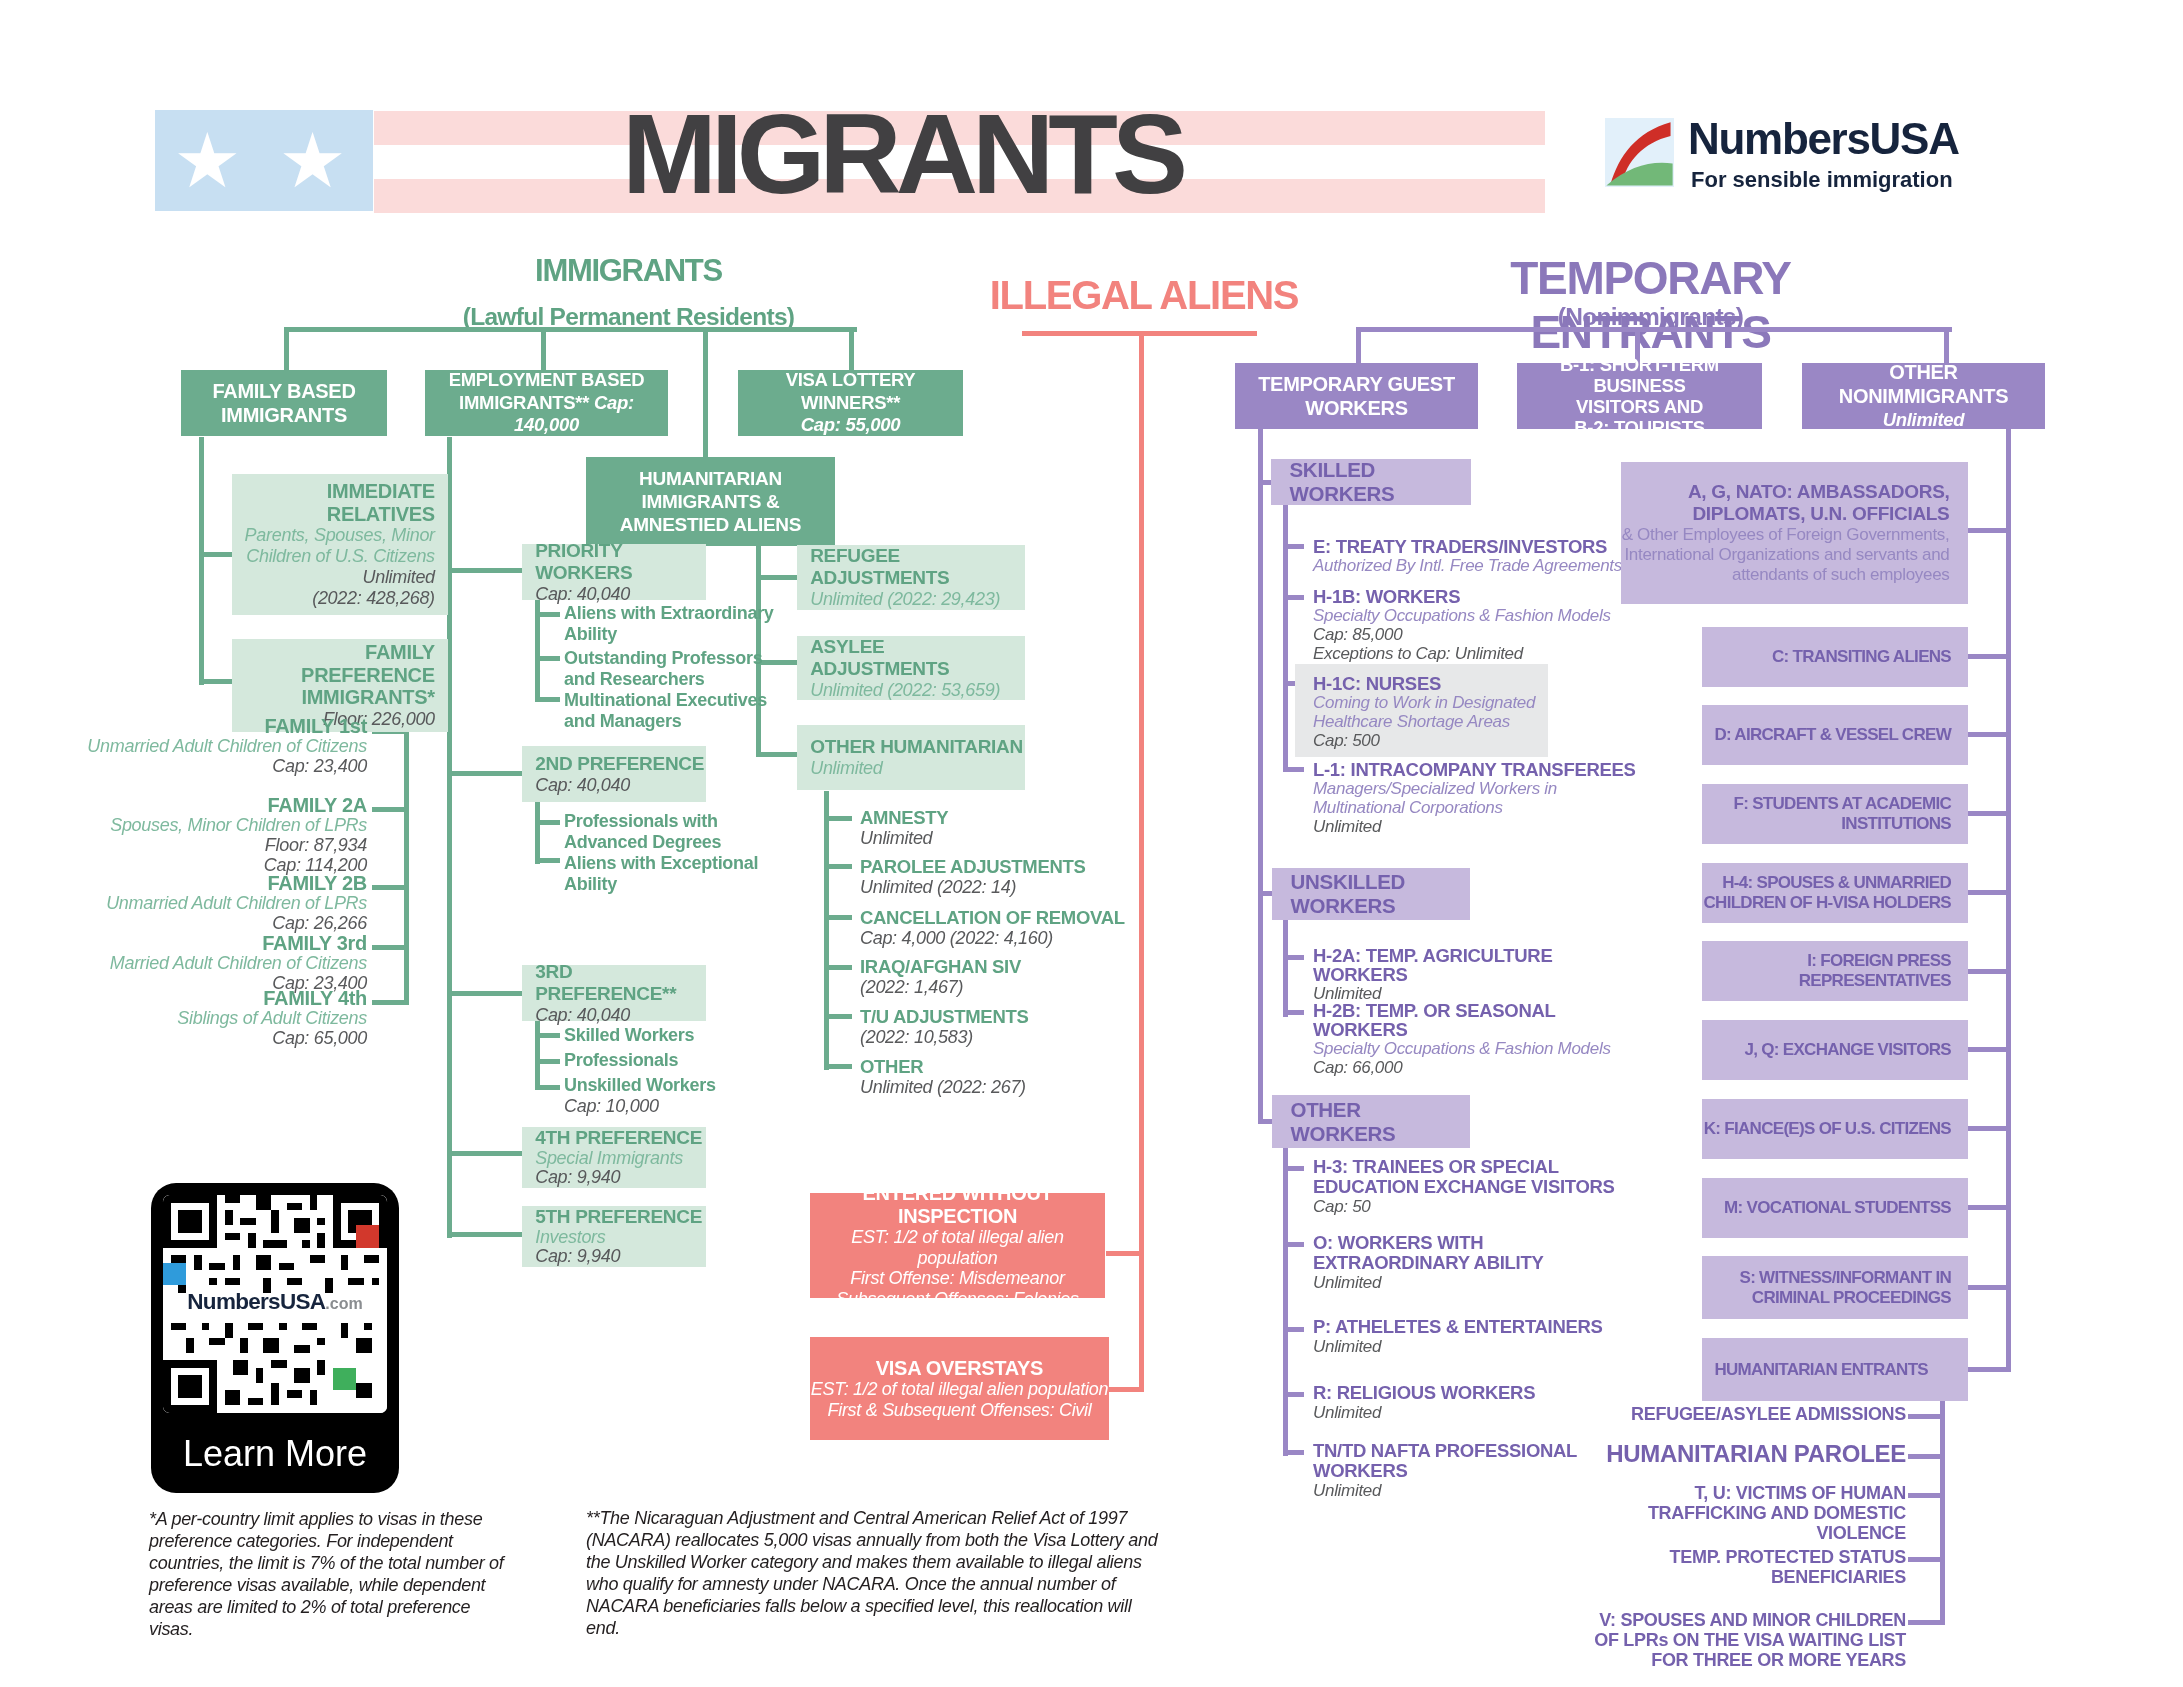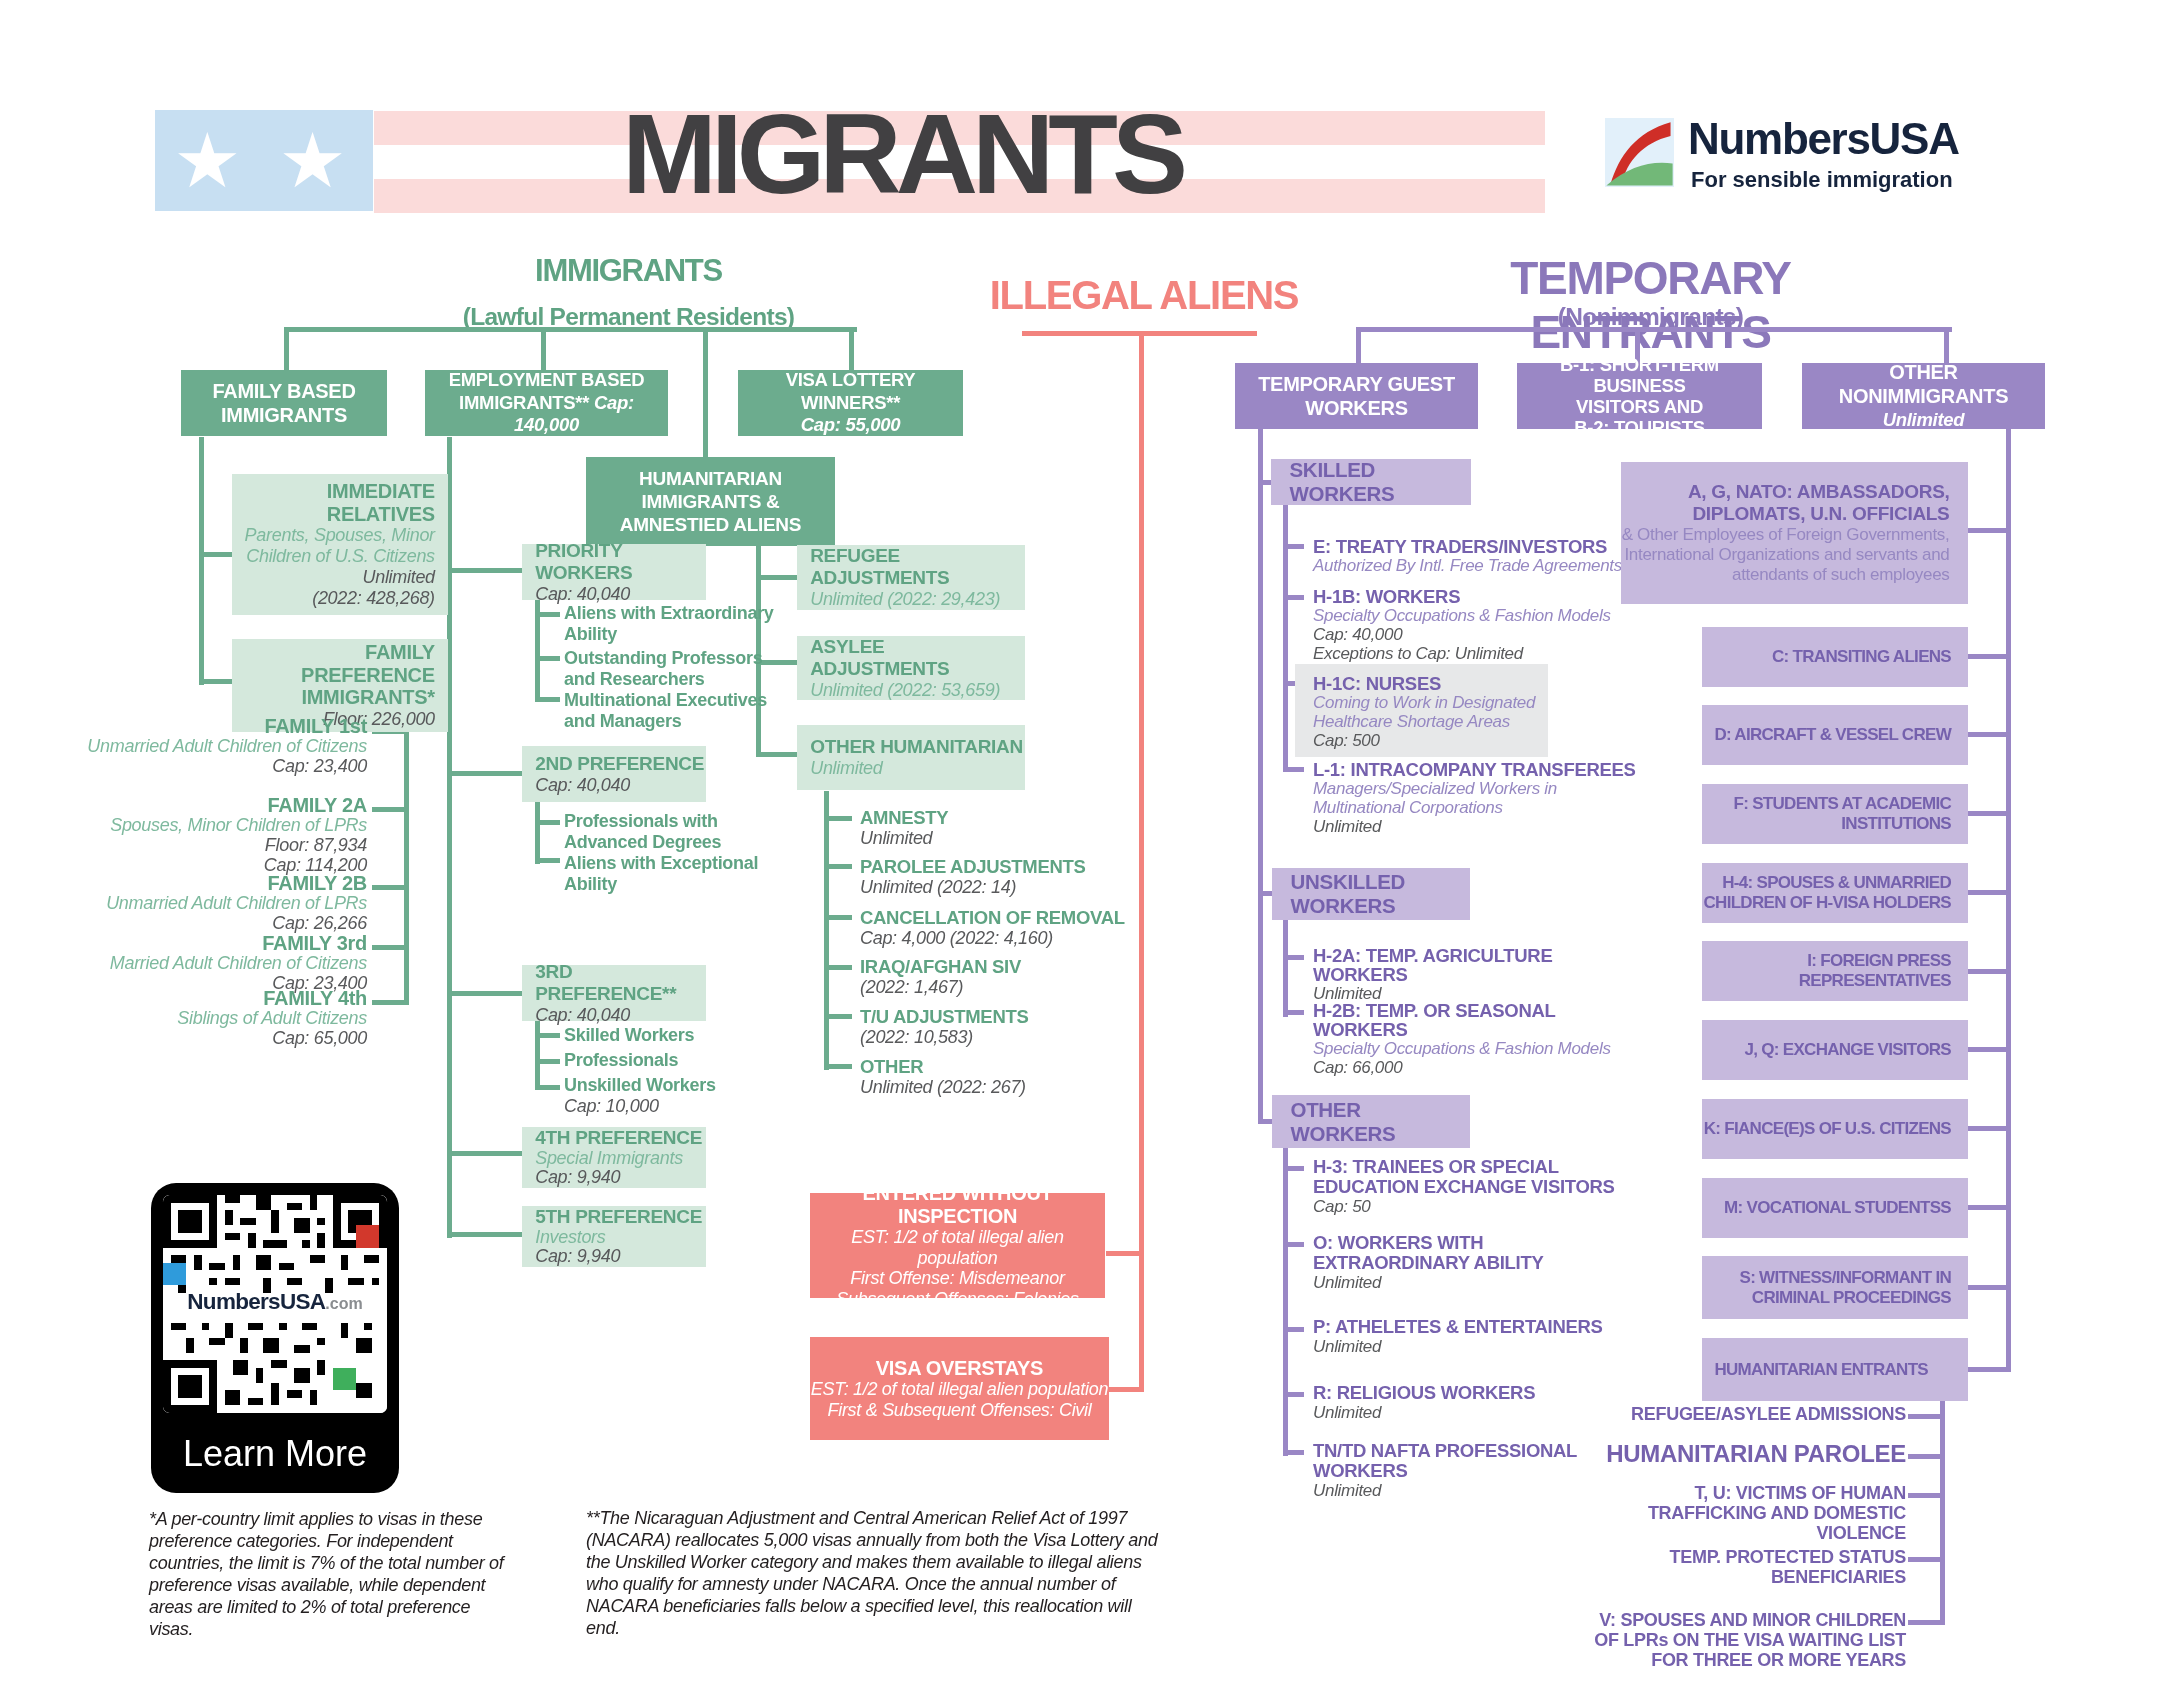--- a/index.html
+++ b/index.html
@@ -302,21 +302,21 @@
 
   <div class="abs" style="left:1295px;top:664px;width:253px;height:93px;background:#e7e8e9;"></div>
 
   <div class="itm" style="left:1313px;top:537px;width:331px;line-height:19px;">
     <div class="ptt" style="font-size:18.5px;">E: TREATY TRADERS/INVESTORS</div>
     <div class="pit" style="font-size:17px;">Authorized By Intl. Free Trade Agreements</div>
   </div>
   <div class="itm" style="left:1313px;top:587px;width:331px;line-height:19px;">
     <div class="ptt" style="font-size:18.5px;">H-1B: WORKERS</div>
     <div class="pit" style="font-size:17px;">Specialty Occupations &amp; Fashion Models</div>
-    <div class="gry" style="font-size:17px;">Cap: 40,000</div>
+    <div class="gry" style="font-size:17px;">Cap: 85,000</div>
     <div class="gry" style="font-size:17px;">Exceptions to Cap: Unlimited</div>
   </div>
   <div class="itm" style="left:1313px;top:674px;width:235px;line-height:19px;">
     <div class="ptt" style="font-size:18.5px;">H-1C: NURSES</div>
     <div class="pit" style="font-size:17px;">Coming to Work in Designated Healthcare Shortage Areas</div>
     <div class="gry" style="font-size:17px;">Cap: 500</div>
   </div>
   <div class="itm" style="left:1313px;top:760px;width:331px;line-height:19px;">
     <div class="ptt" style="font-size:18.5px;">L-1: INTRACOMPANY TRANSFEREES</div>
     <div class="pit" style="font-size:17px;">Managers/Specialized Workers in Multinational Corporations</div>

